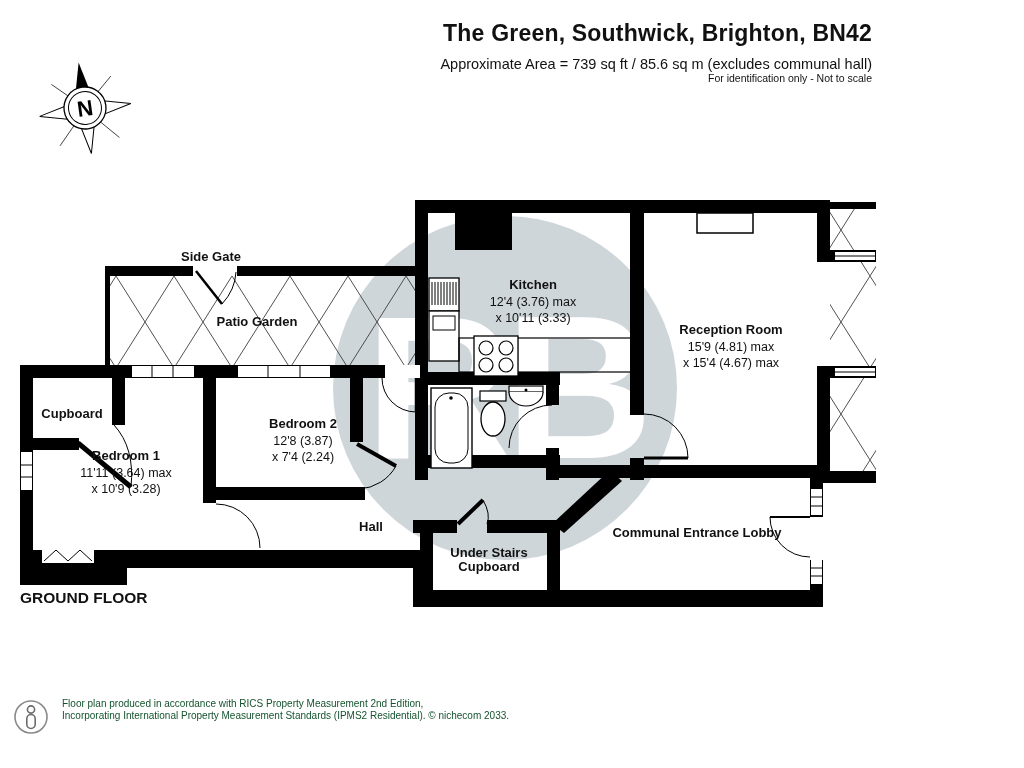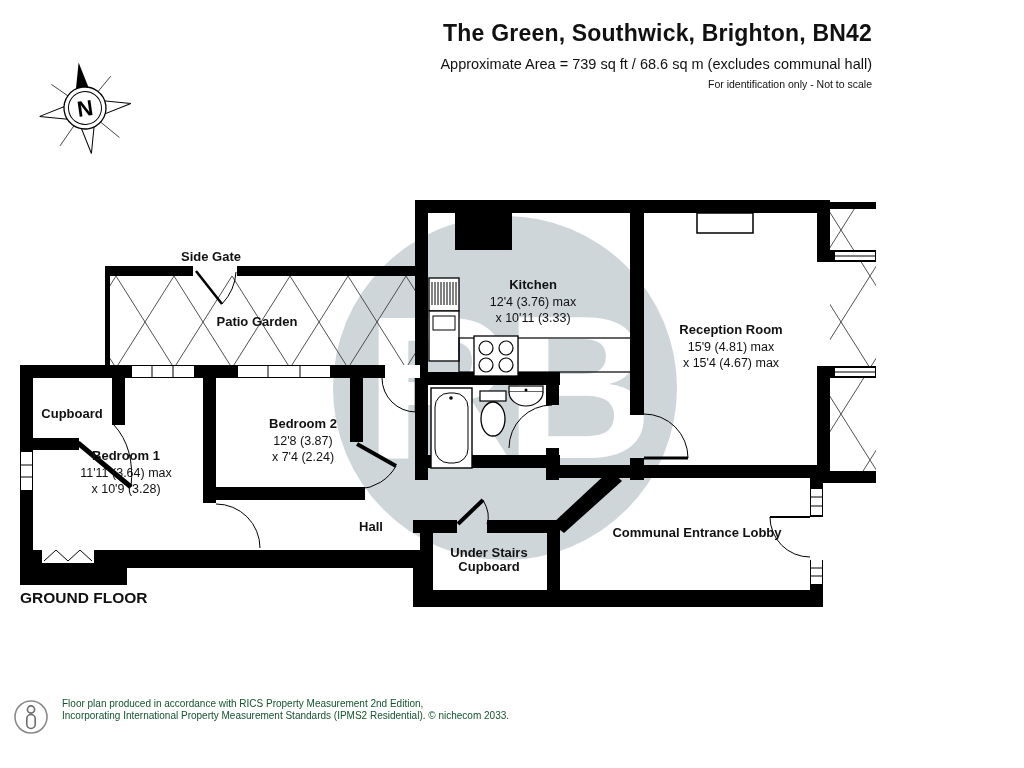--- a/index.html
+++ b/index.html
@@ -1,37 +1,37 @@
 <!DOCTYPE html>
 <html><head>
 <meta charset="utf-8">
 <style>
   html,body{margin:0;padding:0;background:#fff;}
   .page{position:relative;width:876px;height:768px;background:#fff;overflow:hidden;
         font-family:"Liberation Sans",sans-serif;}
   .hdr{position:absolute;top:20px;right:4px;text-align:right;color:#111;}
   .hdr .title{font-size:23px;font-weight:bold;letter-spacing:.2px;}
   .hdr .subtitle{font-size:14.5px;margin-top:9px;}
-  .hdr .disclaimer{font-size:10.5px;margin-top:6px;}
+  .hdr .disclaimer{font-size:10.5px;}
   svg text{font-family:"Liberation Sans",sans-serif;}
   .lbl{font-size:13px;font-weight:bold;fill:#111;text-anchor:middle;}
   .dim{font-size:12.5px;fill:#111;text-anchor:middle;}
   .gf{font-size:15.5px;font-weight:bold;fill:#111;}
   .wm-txt{font-size:205px;font-weight:bold;fill:#ffffff;text-anchor:middle;letter-spacing:-8px;}
   .ftr{position:absolute;left:12px;top:698px;display:flex;align-items:flex-start;color:#14532d;}
   .ftr .txt{margin-left:12px;font-size:10px;line-height:12px;}
 </style>
 </head>
 <body>
 
 <div class="page">
 
   <div class="hdr">
     <div class="title">The Green, Southwick, Brighton, BN42</div>
-    <div class="subtitle">Approximate Area = 739 sq ft / 68.6 sq m (excludes communal hall)</div>
+    <div class="subtitle">Approximate Area = 739 sq ft / 85.6 sq m (excludes communal hall)</div>
     <div class="disclaimer">For identification only - Not to scale</div>
   </div>
 
   <svg width="1024" height="768" viewBox="0 0 1024 768" style="position:absolute;left:0;top:0;">
     <defs>
       <pattern id="hatch" width="58" height="92" patternUnits="userSpaceOnUse">
         <path d="M0,0 L58,92 M58,0 L0,92" stroke="#3c3c3c" stroke-width="0.9" fill="none"></path>
       </pattern>
     </defs>
 

